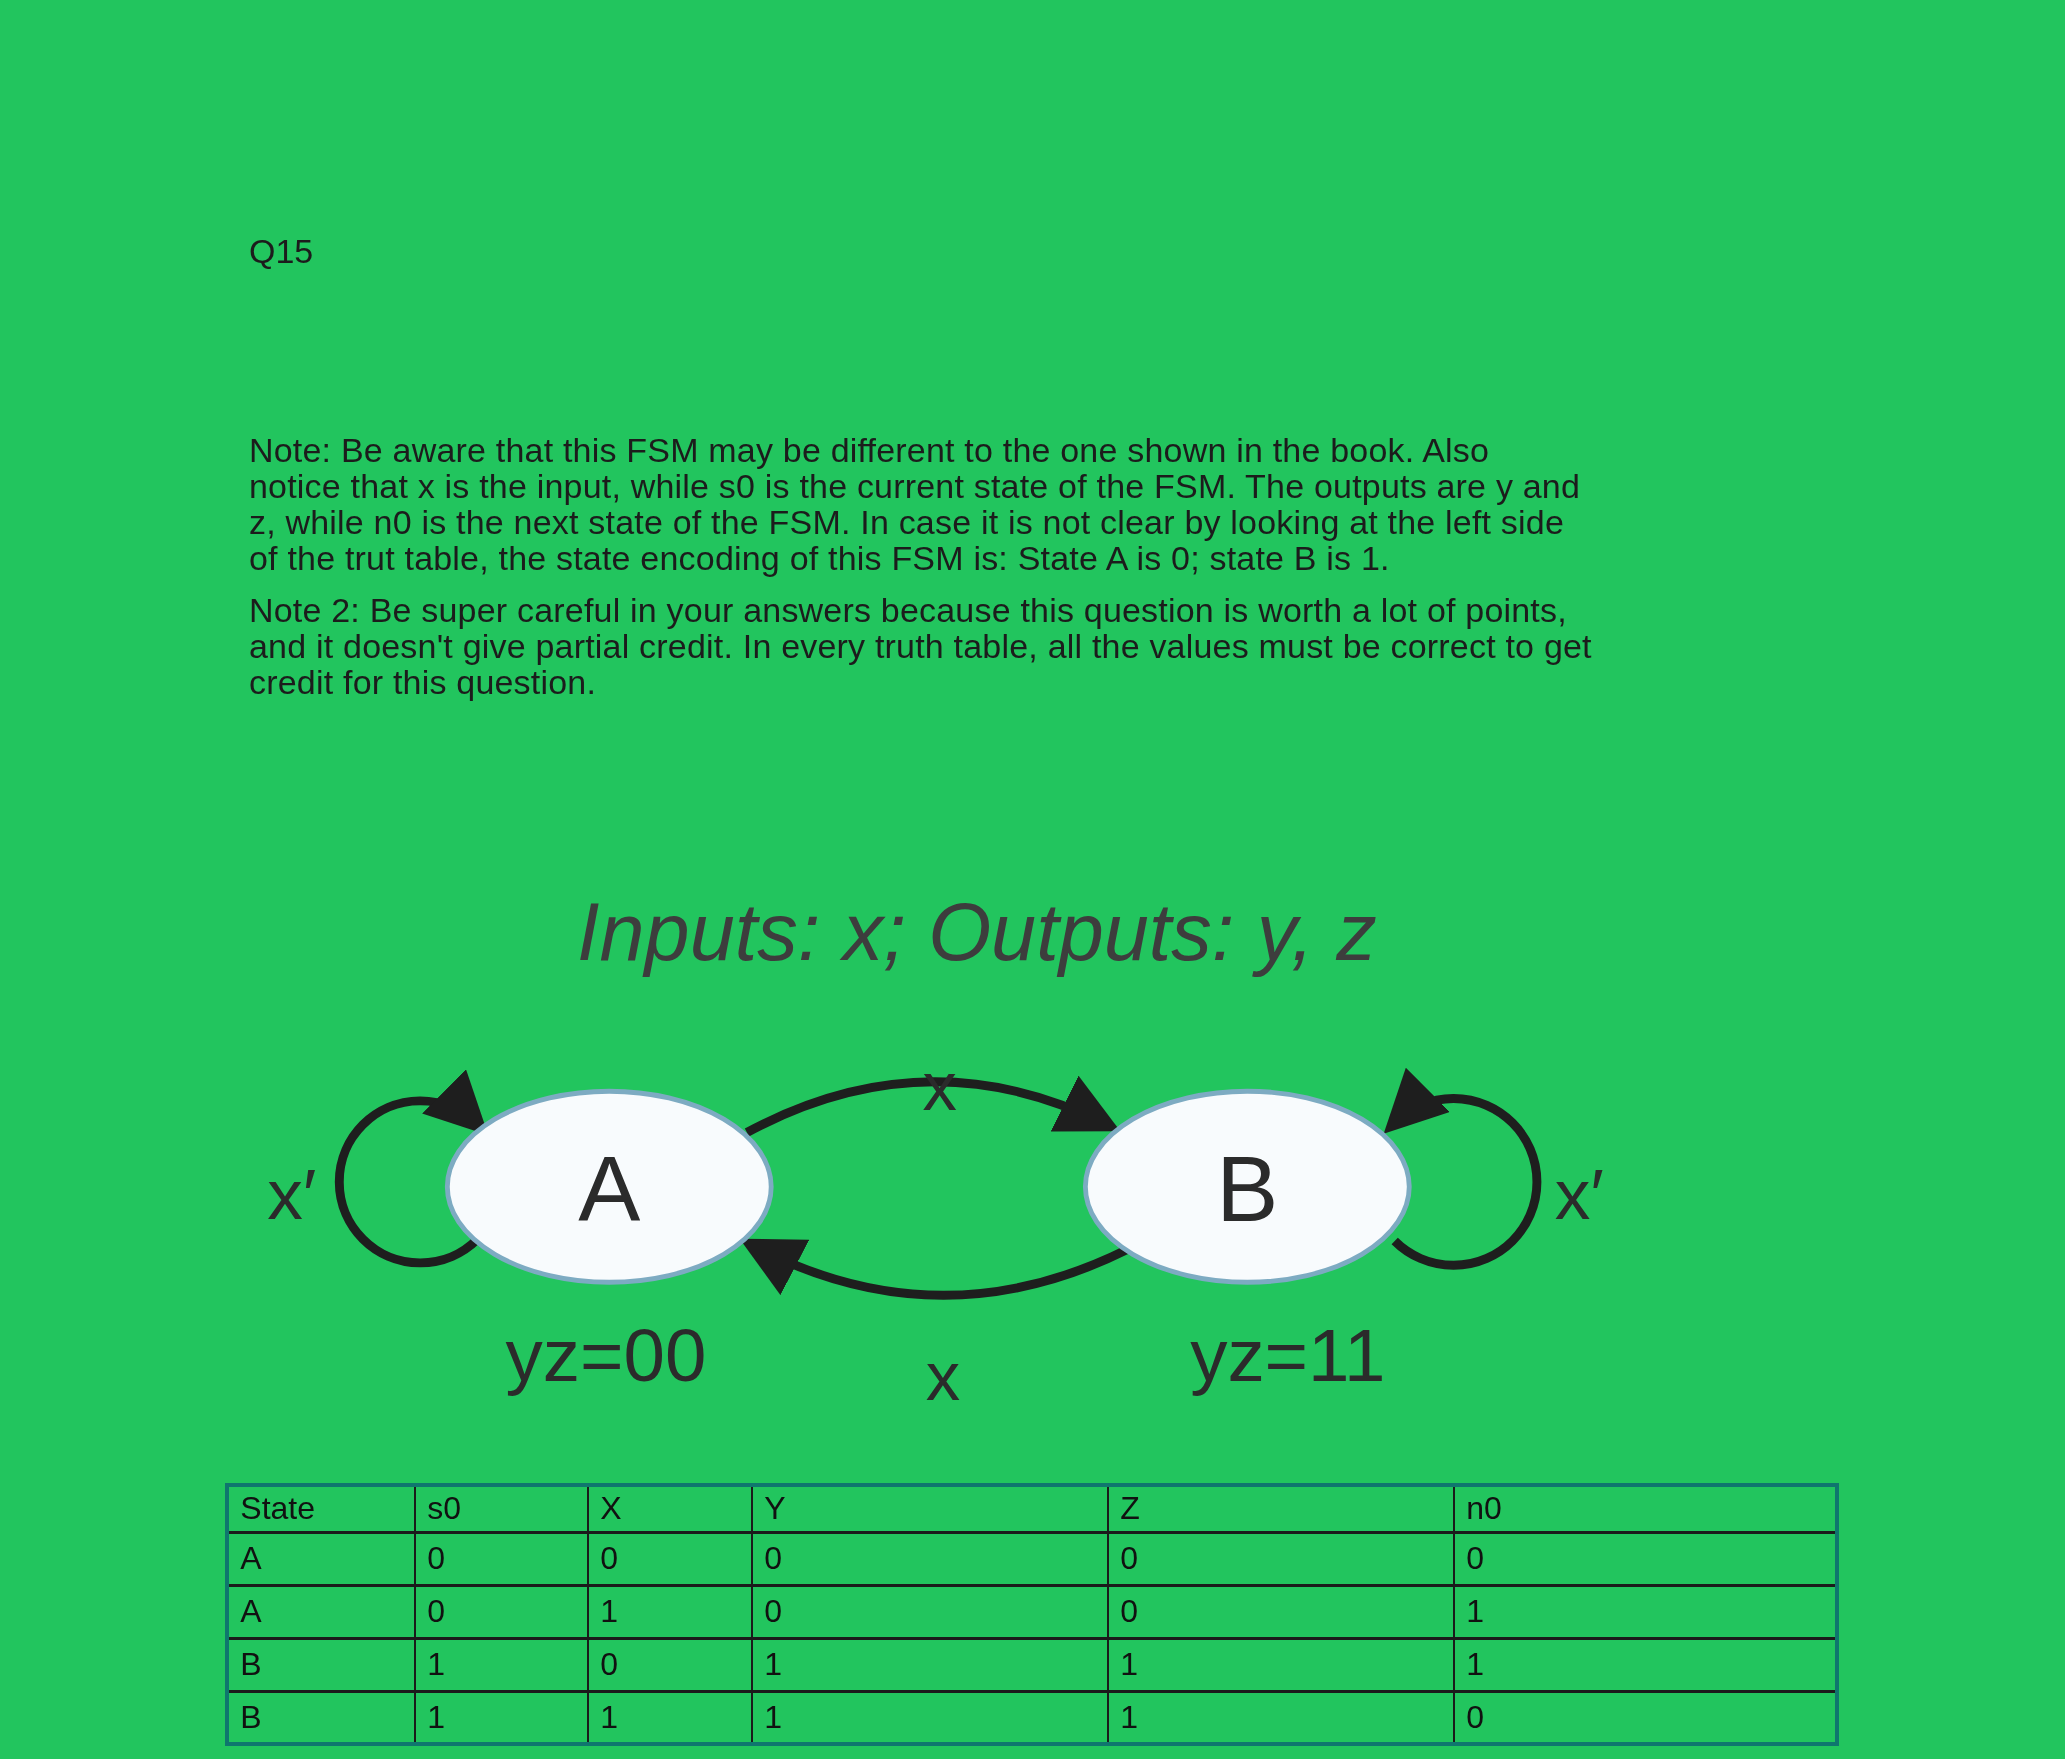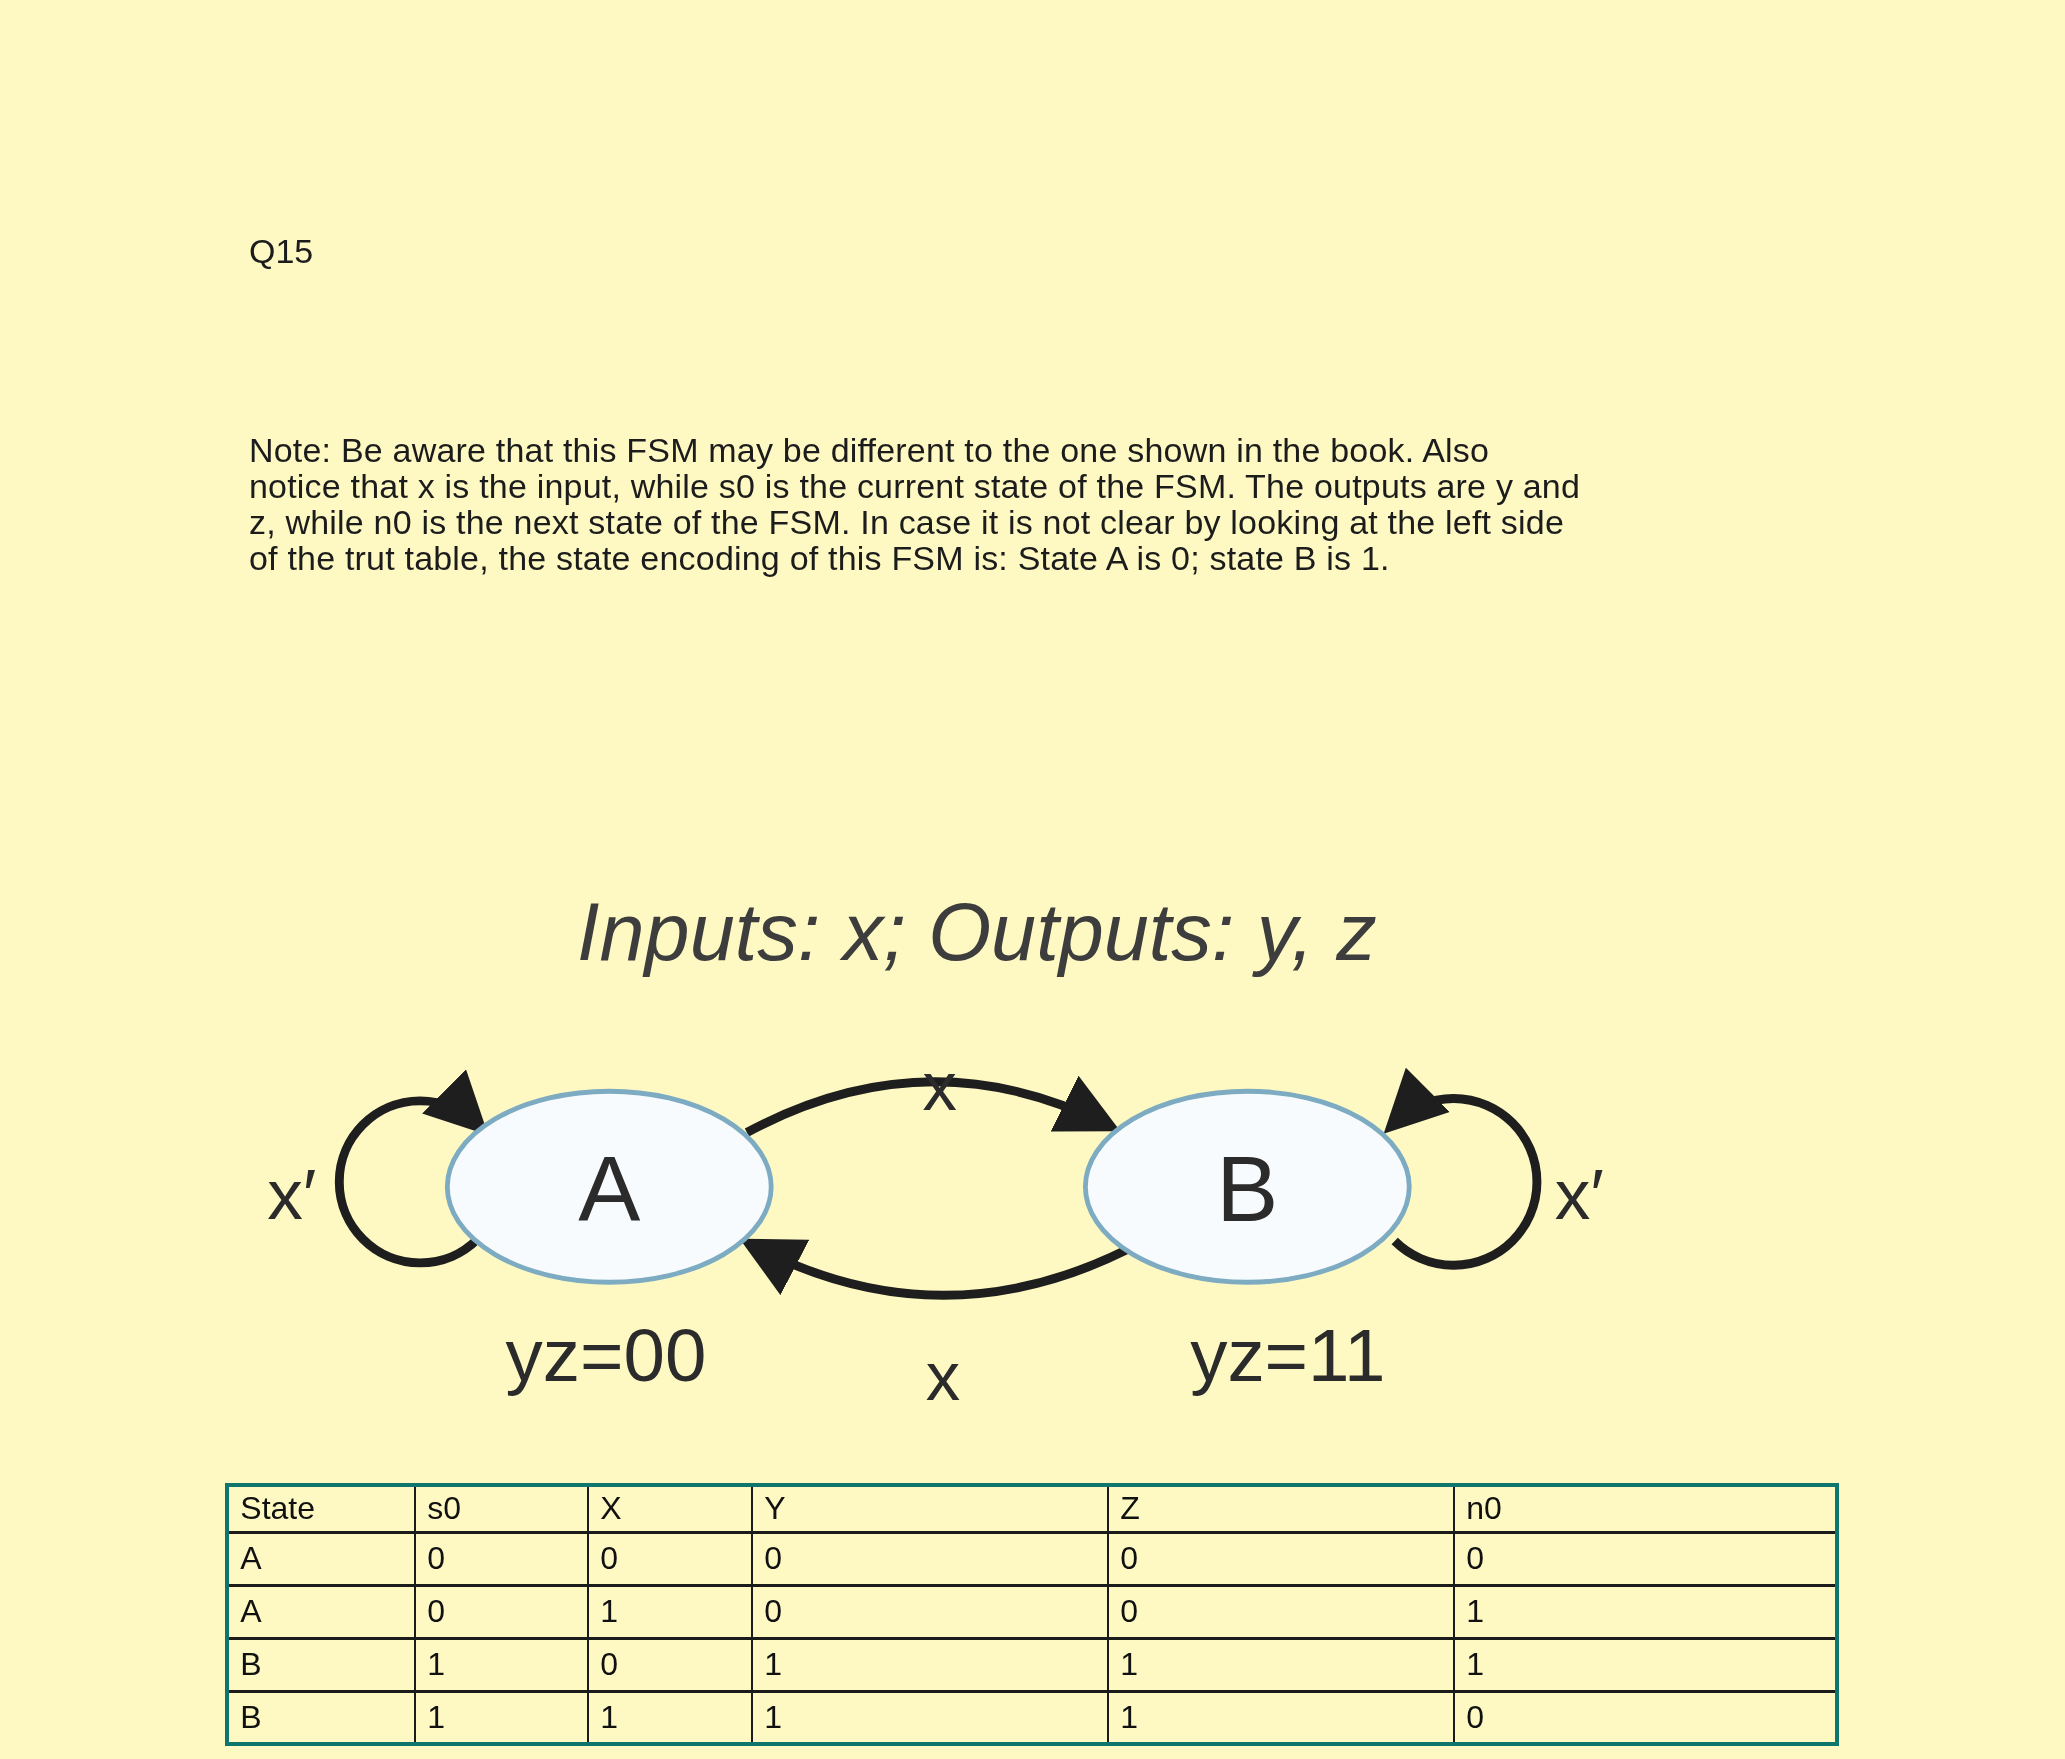--- a/index.html
+++ b/index.html
@@ -1,17 +1,17 @@
 <!DOCTYPE html>
 <html style="font-size:13px"><head>
 <meta charset="utf-8">
 <style>
   html,body{margin:0;padding:0;background:#ffffff;}
   .page{
-    position:relative;width:2066px;height:1760px;background:#fef9c3;overflow:hidden;
+    position:relative;width:2066px;height:1760px;background:#22c55e;overflow:hidden;
     font-family:"Liberation Sans", sans-serif;color:#1c1c1c;
   }
   .qid{position:absolute;left:249px;top:233px;font-size:34px;line-height:36px;}
   .para{
     position:absolute;left:249px;width:1637px;font-size:34px;line-height:36px;
     white-space:pre-line;letter-spacing:0.2px;color:#1c1c1c;
   }
   #p-intro{top:308px;}
   #p-note1{top:432px;}
   #p-note2{top:592px;}
@@ -46,20 +46,23 @@
 </head>
 <body>
 
 <div class="page">
 
   <div class="qid">Q15</div>
   <div class="para" id="p-note1">Note: Be aware that this FSM may be different to the one shown in the book. Also
 notice that x is the input, while s0 is the current state of the FSM. The outputs are y and
 z, while n0 is the next state of the FSM. In case it is not clear by looking at the left side
 of the trut table, the state encoding of this FSM is: State A is 0; state B is 1.</div>
+  <div class="para" id="p-note2">Note 2: Be super careful in your answers because this question is worth a lot of points,
+and it doesn't give partial credit. In every truth table, all the values must be correct to get
+credit for this question.</div>
 
   <svg class="fsm" viewBox="0 0 1900 720">
     <defs>
       <marker id="arrowhead" viewBox="0 0 10 10" refX="7.5" refY="5" markerWidth="7" markerHeight="7" orient="auto-start-reverse">
         <path d="M 0 0 L 10 5 L 0 10 z" fill="#1e1e1e"></path>
       </marker>
     </defs>
 
     <text class="dtitle" x="906" y="105">Inputs: x; Outputs: y, z</text>
 

